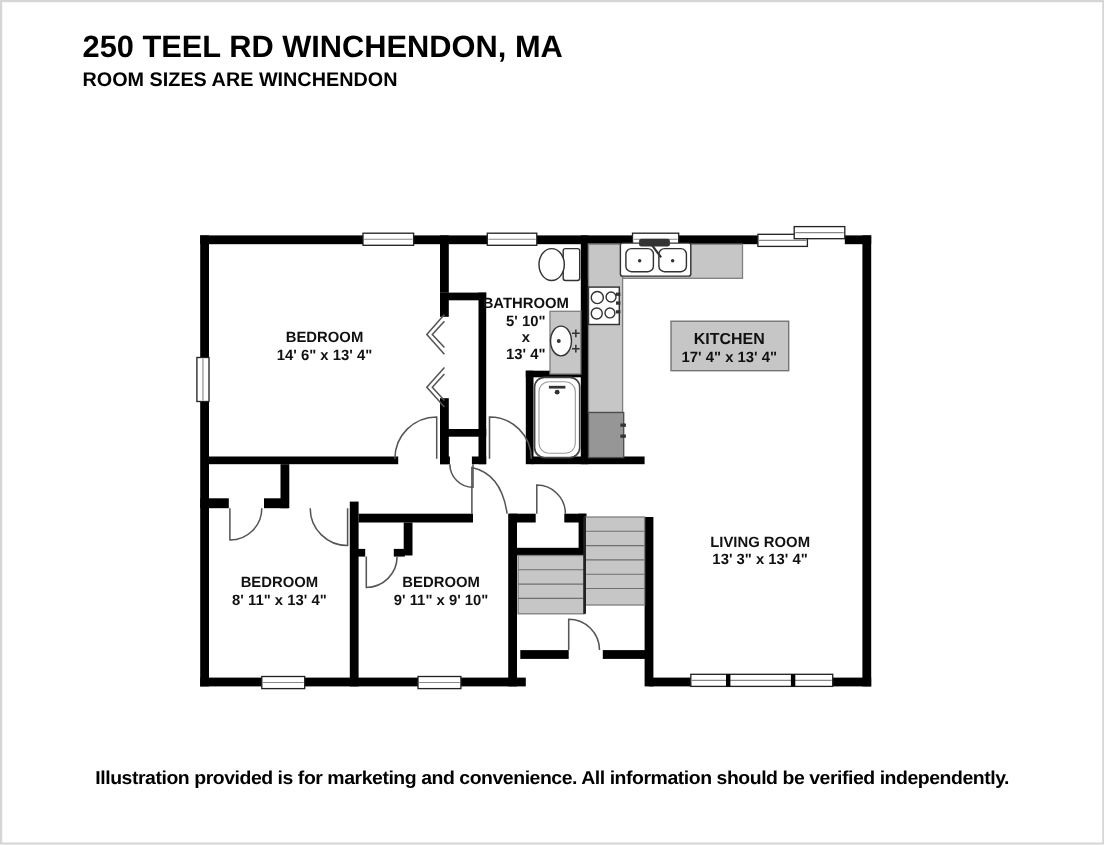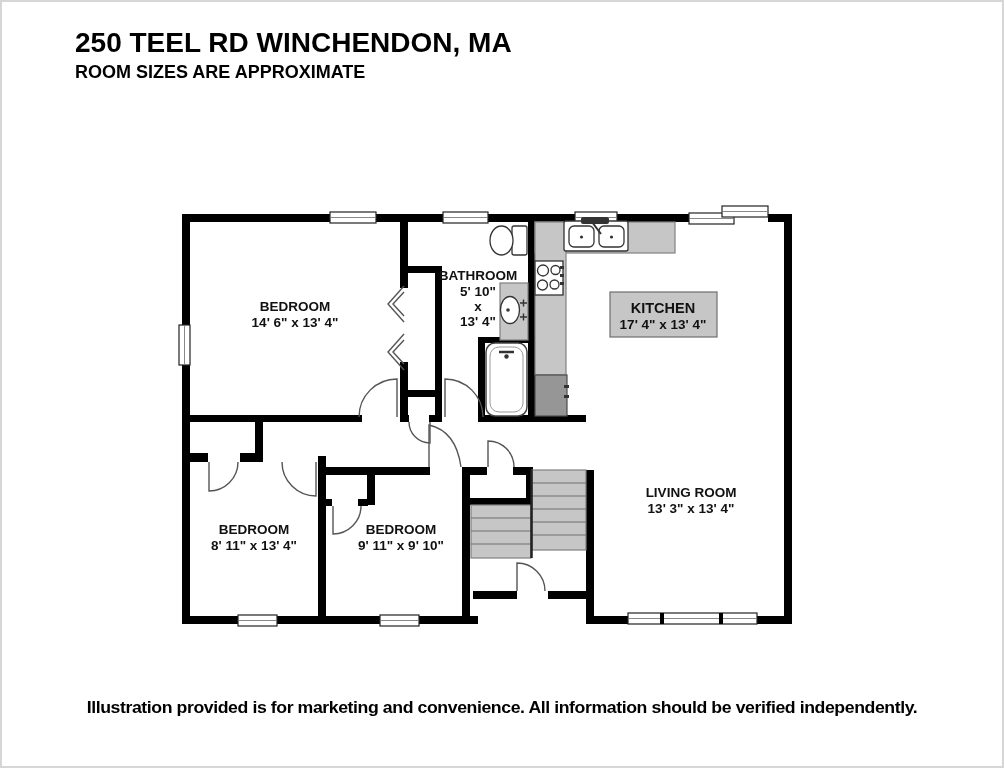--- a/index.html
+++ b/index.html
@@ -28,21 +28,21 @@
   .lbl{fill:#111;font-family:"Liberation Sans",sans-serif;font-weight:bold;font-size:13.5px;text-anchor:middle;}
   .lbl2{fill:#111;font-family:"Liberation Sans",sans-serif;font-weight:bold;font-size:14.5px;text-anchor:middle;}
 </style>
 </head>
 <body>
 
 <div id="page">
 
   <div id="title-block">
     <div class="big">250 TEEL RD WINCHENDON, MA</div>
-    <div class="small">ROOM SIZES ARE APPROXIMATE</div>
+    <div class="small">ROOM SIZES ARE WINCHENDON</div>
   </div>
 
   <svg width="1004" height="768" viewBox="0 0 1004 768">
 
     <g>
       <rect class="w" x="182" y="214" width="540" height="8"></rect>
       <rect class="w" x="768" y="214" width="24" height="8"></rect>
       <rect class="w" x="182" y="214" width="8" height="410"></rect>
       <rect class="w" x="784" y="214" width="8" height="410"></rect>
       <rect class="w" x="182" y="616" width="296" height="8"></rect>

